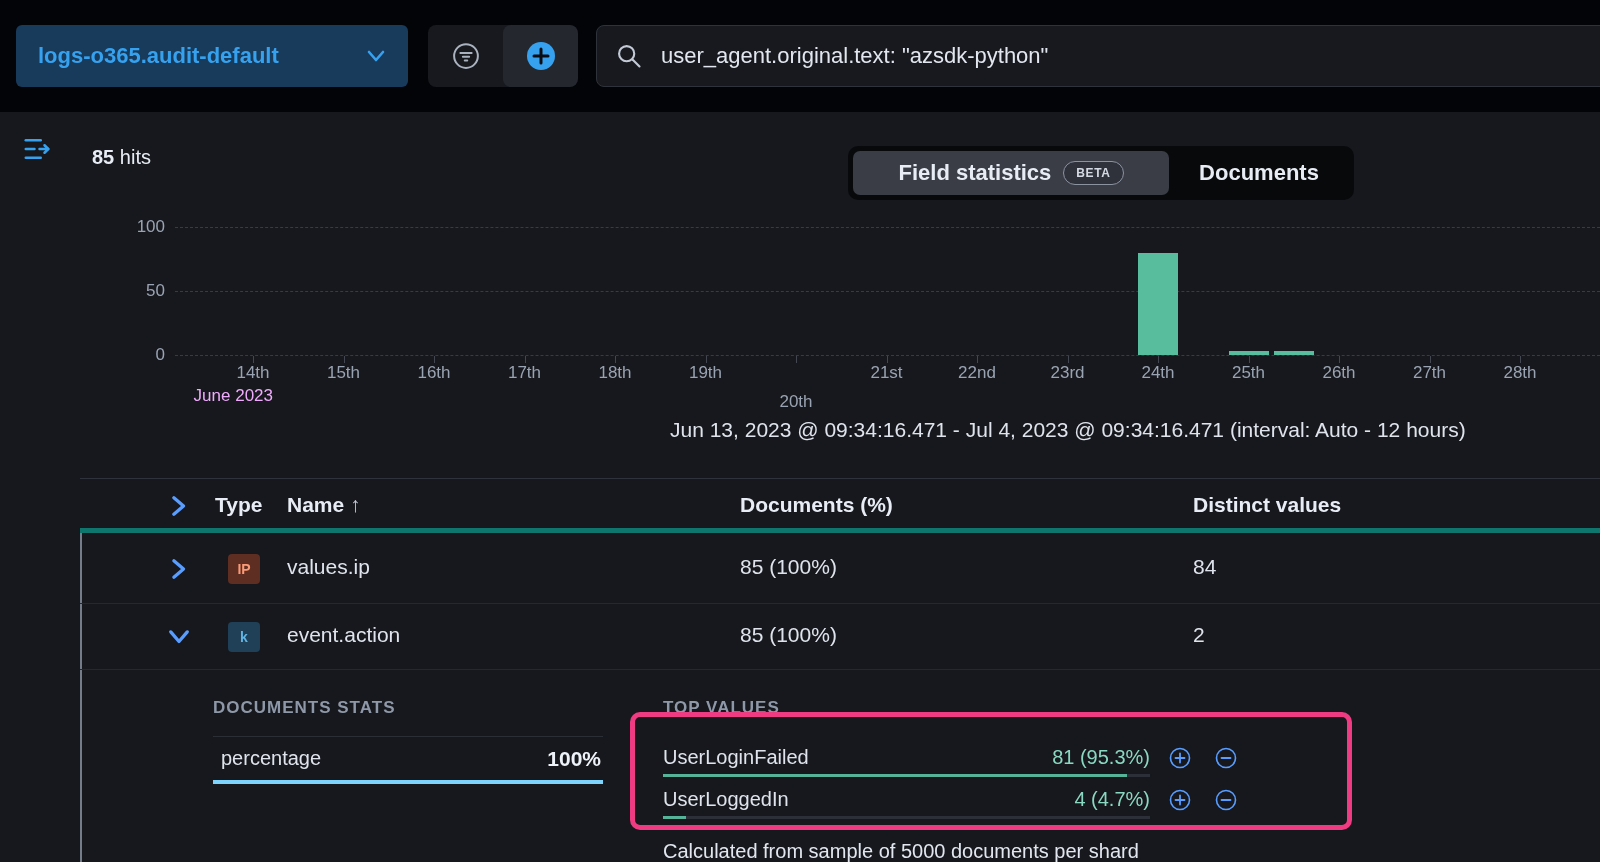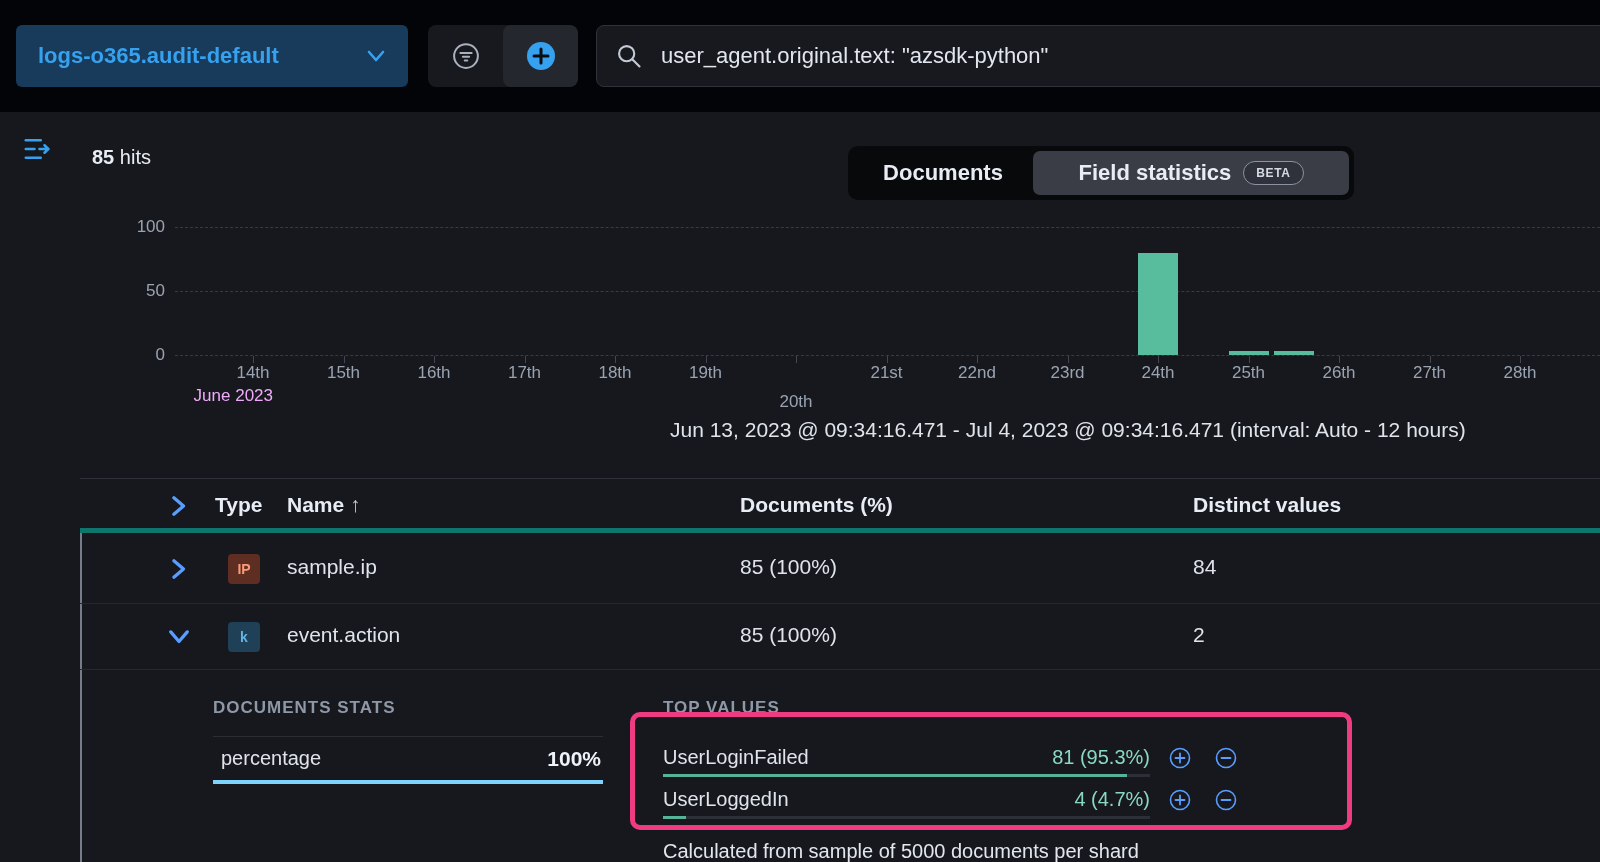--- a/index.html
+++ b/index.html
@@ -146,25 +146,25 @@
     <polyline points="18,9 21,12 18,15" fill="none" stroke="#36a2ef" stroke-width="2" stroke-linecap="round" stroke-linejoin="round"></polyline>
   </svg>
 </div>
 
 <div class="hits">
   <b>85</b>
   <span>hits</span>
 </div>
 
 <div class="view-toggle">
-  <button class="seg docs">Documents</button>
   <button class="seg fieldstats">
     <span>Field statistics</span>
     <span class="beta-pill">BETA</span>
   </button>
+  <button class="seg docs">Documents</button>
 </div>
 
 <div id="chart-layer">
     <div class="gridline" style="top: 355px;"></div>
     <div class="y-label" style="top: 345px;">0</div>
     <div class="gridline" style="top: 291px;"></div>
     <div class="y-label" style="top: 281px;">50</div>
     <div class="gridline" style="top: 227px;"></div>
     <div class="y-label" style="top: 217px;">100</div>
     <div class="x-label" style="left: 208px;">14th</div>
@@ -221,21 +221,21 @@
 </div>
 <div class="tbl-left-edge"></div>
 
 <div class="row" style="top:533px;height:71px;">
   <span class="chev" style="top:25px">
     <svg width="20" height="22" viewBox="0 0 14 16">
       <polyline points="4,2 11,8 4,14" fill="none" stroke="#599dff" stroke-width="2.4" stroke-linecap="round" stroke-linejoin="round"></polyline>
     </svg>
   </span>
   <span class="type-badge ip" style="top:21px">IP</span>
-  <span class="cell" style="left:207px;top:22px">sample.ip</span>
+  <span class="cell" style="left:207px;top:22px">values.ip</span>
   <span class="cell" style="left:660px;top:22px">85 (100%)</span>
   <span class="cell" style="left:1113px;top:22px">84</span>
 
 </div>
 
 <div class="row" style="top:604px;height:66px;">
   <span class="chev" style="top:22px">
     <svg width="22" height="20" viewBox="0 0 16 14">
       <polyline points="2,4 8,11 14,4" fill="none" stroke="#599dff" stroke-width="2.4" stroke-linecap="round" stroke-linejoin="round"></polyline>
     </svg>

